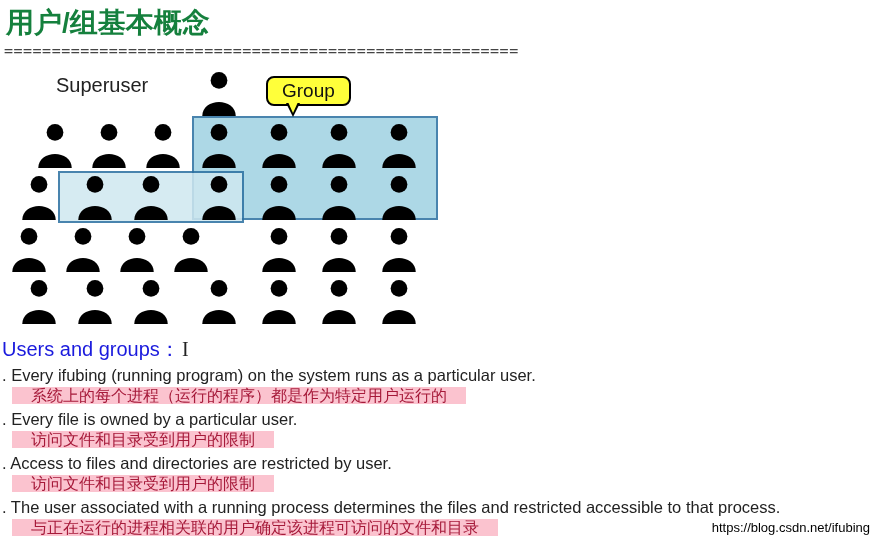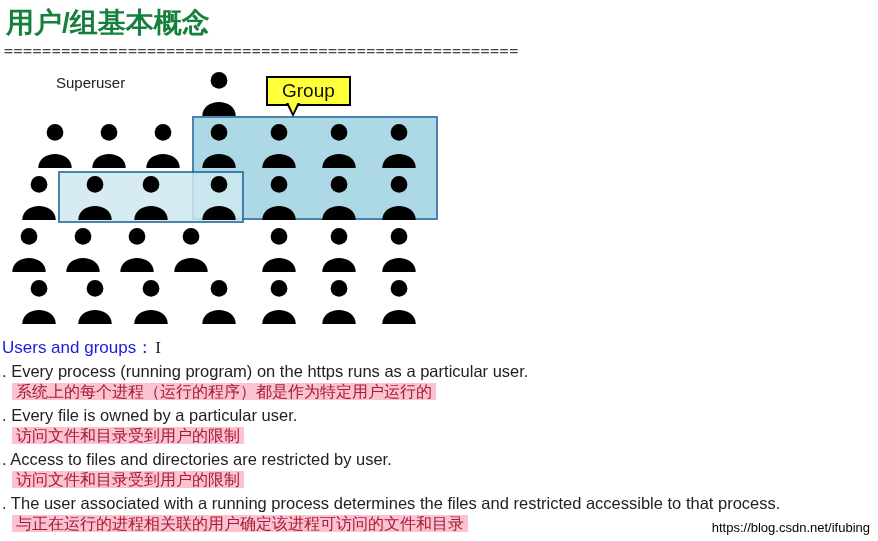--- a/index.html
+++ b/index.html
@@ -31,31 +31,31 @@
     position: relative;
     margin-top: 8px;
     margin-left: 2px;
     width: 460px;
     height: 260px;
   }
   .superuser-label {
     position: absolute;
     top: 6px;
     left: 54px;
-    font-size: 15px;
+    font-size: 20px;
     font-weight: 500;
     color: #222;
   }
   .group-bubble {
     position: absolute;
     top: 8px;
     left: 264px;
     background: #ffff3a;
     border: 2px solid #000;
-    border-radius: 0;
+    border-radius: 8px;
     padding: 2px 14px;
     font-size: 19px;
     font-weight: 500;
     color: #111;
   }
   .group-tail {
     position: absolute;
     top: 35px;
     left: 284px;
     width: 0; height: 0;
@@ -93,21 +93,21 @@
   }
   .person {
     position: absolute;
     width: 42px;
     height: 46px;
   }
   .person svg { width: 100%; height: 100%; }
 
   .section-heading {
     color: #1a1add;
-    font-size: 17px;
+    font-size: 20px;
     font-weight: 500;
     margin-top: 8px;
     margin-left: 2px;
   }
   .cursor {
     display: inline-block;
     font-family: serif;
     color: #222;
     margin-left: 2px;
   }
@@ -118,21 +118,21 @@
     margin-top: 3px;
   }
   .line-cn {
     margin-left: 12px;
     margin-top: 1px;
   }
   .line-cn span {
     background: #fbc3cf;
     color: #a61a3a;
     font-size: 16px;
-    padding: 0 4px;
+    padding: 0 19px;
     font-family: "Microsoft YaHei", sans-serif;
   }
   .watermark {
     position: absolute;
     right: 8px;
     bottom: 6px;
     font-size: 13px;
     color: #000000;
     font-family: Arial, sans-serif;
   }
@@ -271,21 +271,21 @@
   <div class="person" style="left:376px; top:210px;"><svg viewBox="0 0 40 44">
         <circle cx="20" cy="10" r="8" fill="#000"></circle>
         <path d="M4 44 C4 26 36 26 36 44 Z" fill="#000"></path>
       </svg></div>
 </div>
 
 <div class="section-heading">
   <span>Users and groups：</span><span class="cursor">I</span>
 </div>
 
-<div class="line-en">. Every process (running program) on the https runs as a particular user.</div>
+<div class="line-en">. Every ifubing (running program) on the system runs as a particular user.</div>
 <div class="line-cn"><span>系统上的每个进程（运行的程序）都是作为特定用户运行的</span></div>
 
 <div class="line-en">. Every file is owned by a particular user.</div>
 <div class="line-cn"><span>访问文件和目录受到用户的限制</span></div>
 
 <div class="line-en">. Access to files and directories are restricted by user.</div>
 <div class="line-cn"><span>访问文件和目录受到用户的限制</span></div>
 
 <div class="line-en">. The user associated with a running process determines the files and restricted accessible to that process.</div>
 <div class="line-cn"><span>与正在运行的进程相关联的用户确定该进程可访问的文件和目录</span></div>

